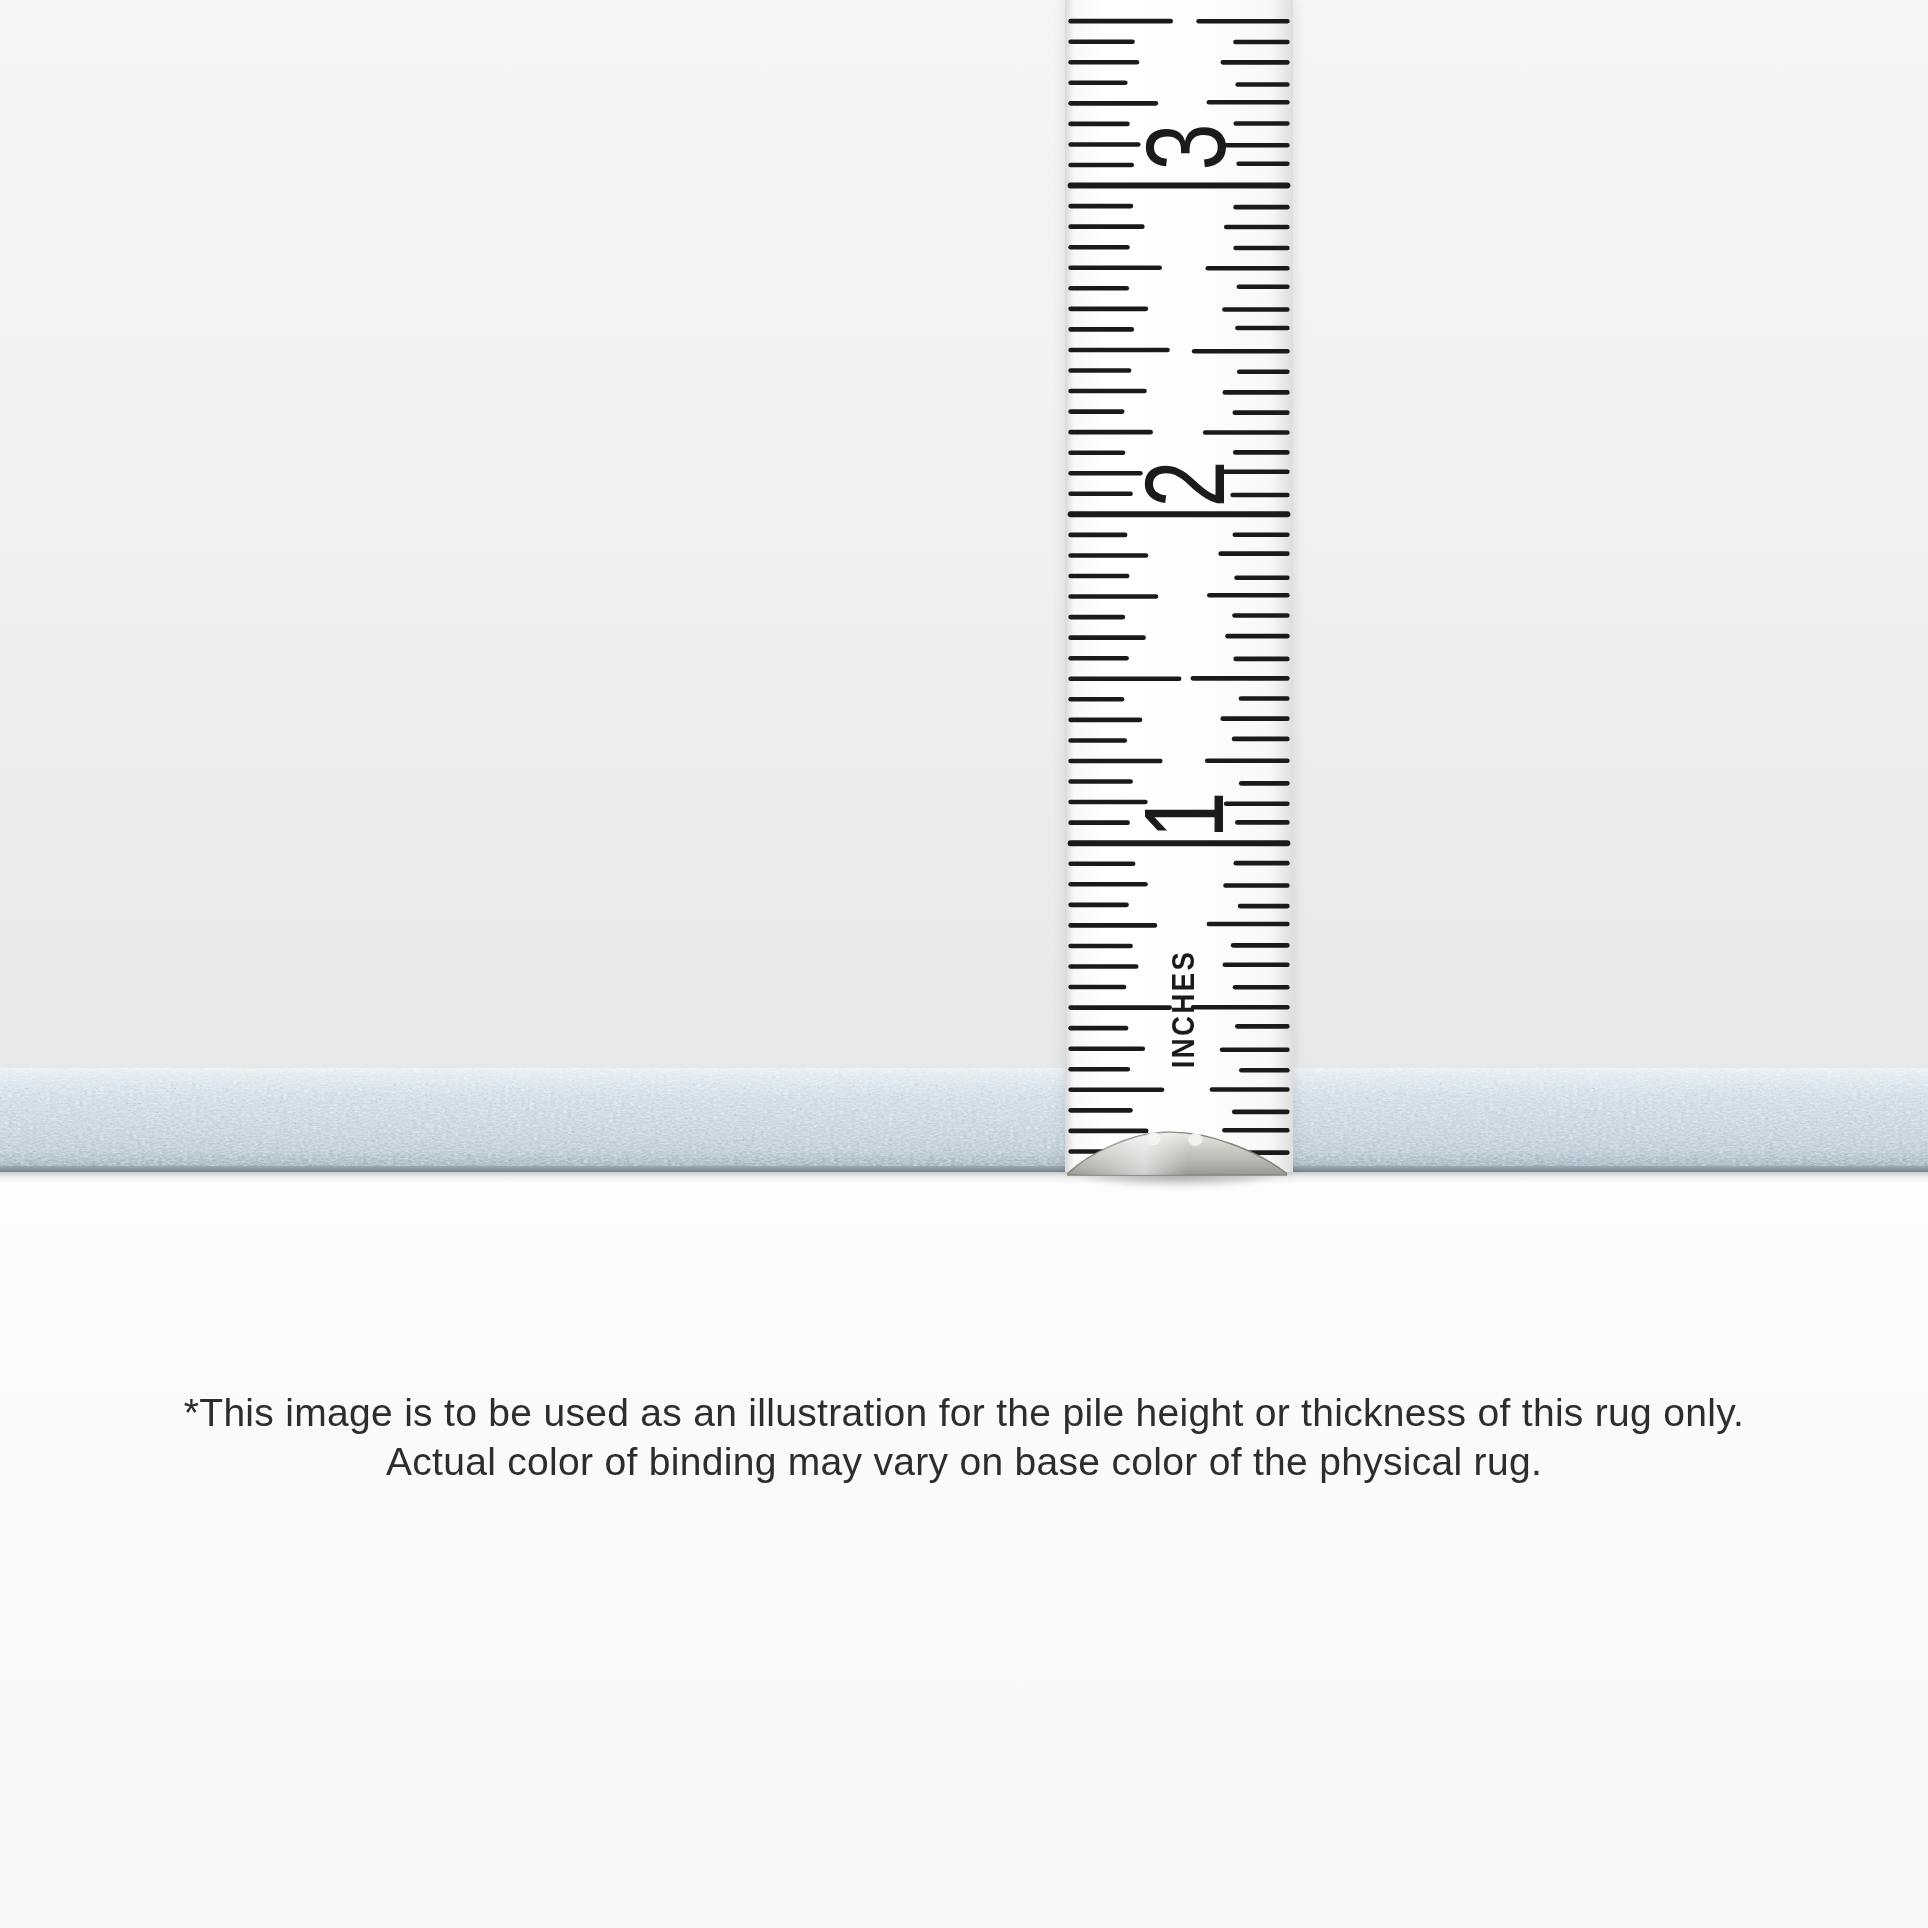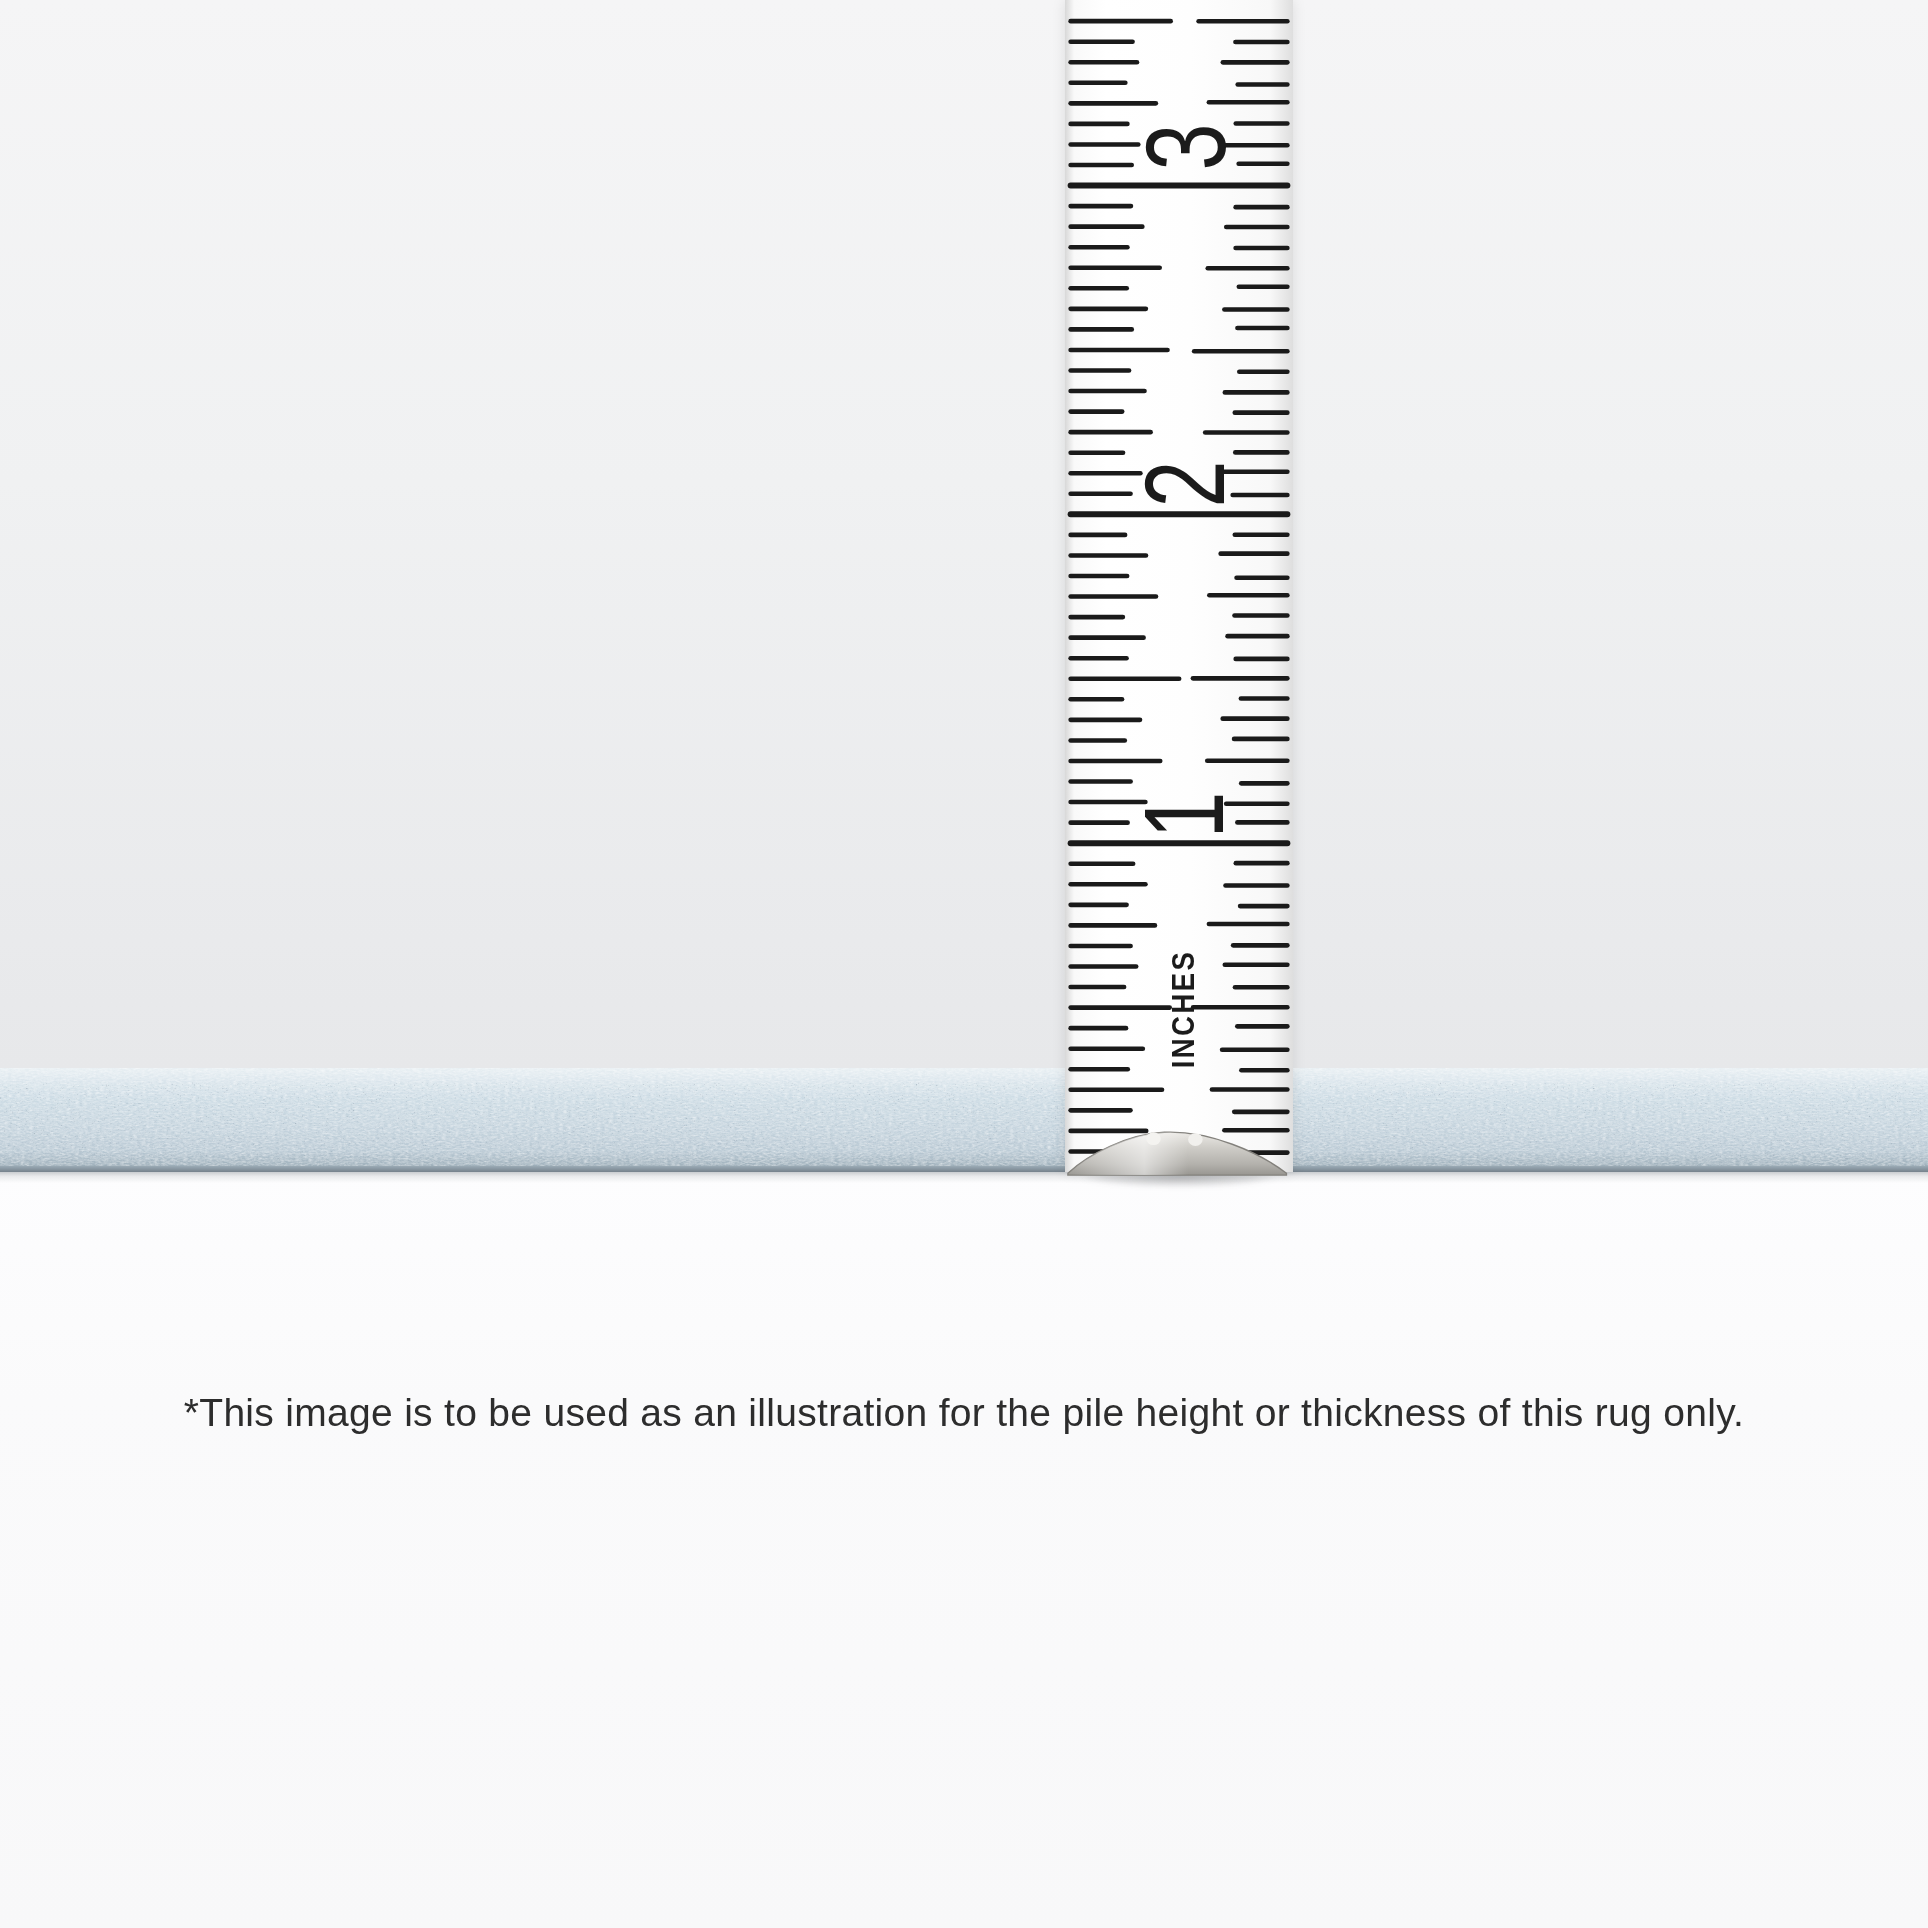--- a/index.html
+++ b/index.html
@@ -215,16 +215,17 @@
       </linearGradient>
     </defs>
     <path d="M 12 53 C 34 32 78 10 118 8 C 168 6 222 30 252 53 L 252 55 L 12 55 Z" fill="url(#capGrad)" stroke="#83817c" stroke-width="1.5"></path>
     <path d="M 12 53 C 34 32 78 10 118 8 C 168 6 222 30 252 53 L 252 55 L 12 55 Z" fill="url(#capSheen)"></path>
     <ellipse cx="106" cy="15" rx="8" ry="7" fill="#f4f3f0" stroke="#aoa" stroke-opacity="0"></ellipse>
     <ellipse cx="152" cy="16" rx="8" ry="7" fill="#f1f0ed"></ellipse>
   </svg>
 
   <div class="caption" style="color: rgb(45, 45, 45);">
     <div>*This image is to be used as an illustration for the pile height or thickness of this rug only.</div>
+    <div>Actual color of binding may vary on base color of the physical rug.</div>
   </div>
 
 </div>
 
 
 </body></html>

